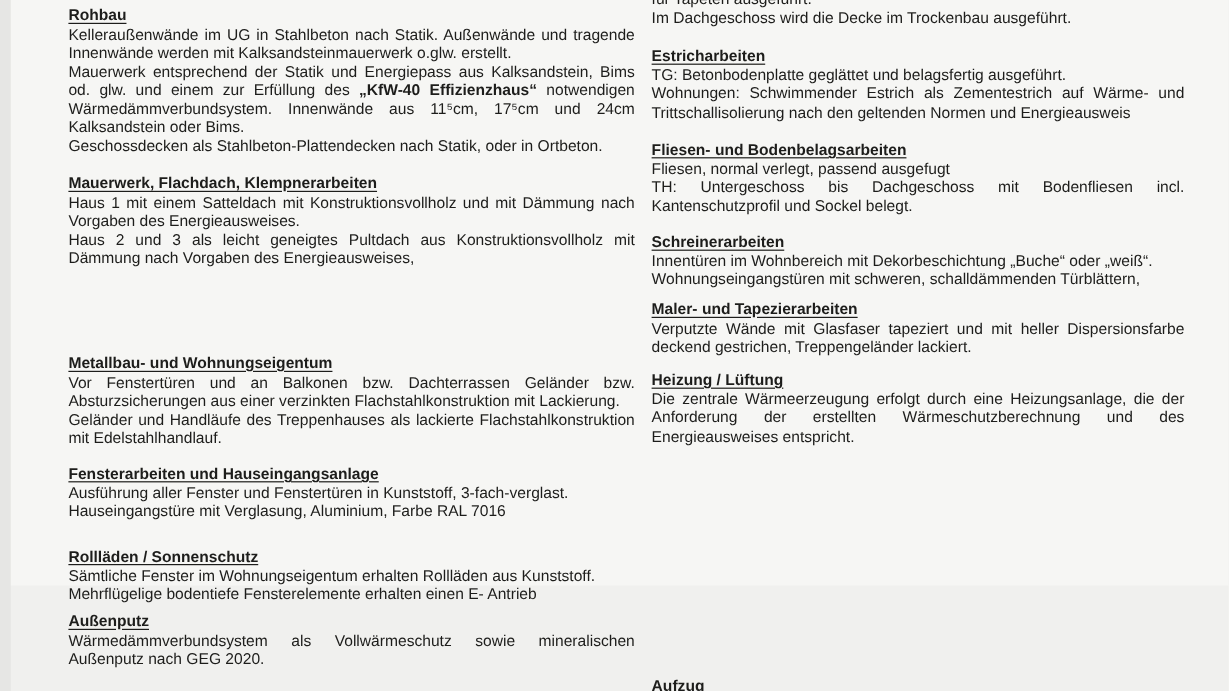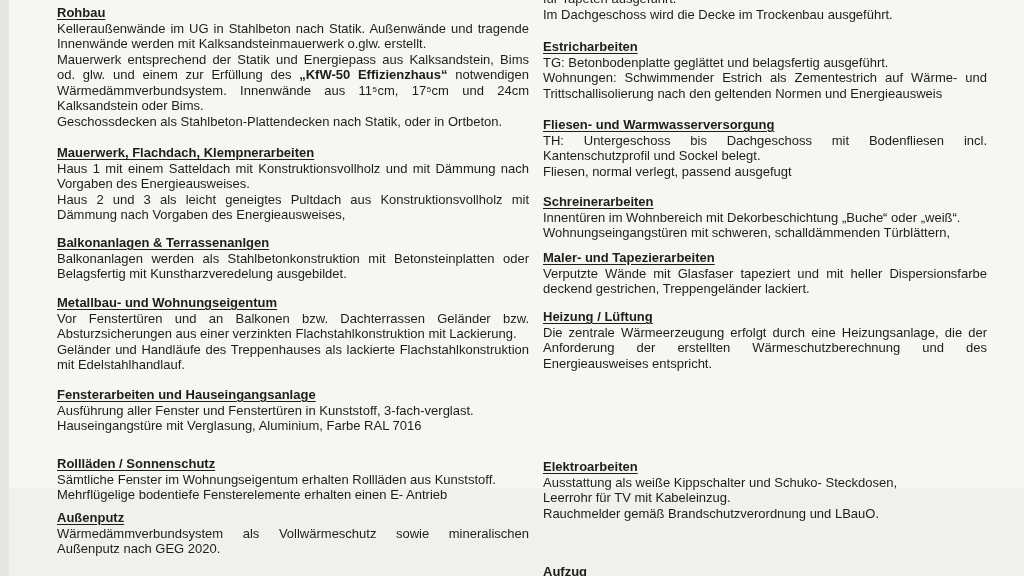--- a/index.html
+++ b/index.html
@@ -55,34 +55,30 @@
 <body>
 
 <div class="page">
   <div class="edge-strip"></div>
 
   <div class="col col-left">
 
     <div class="sec" style="top:5px">
       <div class="head">Rohbau</div>
       <p class="para">Kelleraußenwände im UG in Stahlbeton nach Statik. Außenwände und tragende Innenwände werden mit Kalksandsteinmauerwerk o.glw. erstellt.</p>
-      <p class="para"><span>Mauerwerk entsprechend der Statik und Energiepass aus Kalksandstein, Bims od. glw. und einem zur Erfüllung des </span><span class="b">„KfW-50 Effizienzhaus“</span><span> notwendigen Wärmedämmverbundsystem. Innenwände aus 11⁵cm, 17⁵cm und 24cm Kalksandstein oder Bims.</span></p>
+      <p class="para"><span>Mauerwerk entsprechend der Statik und Energiepass aus Kalksandstein, Bims od. glw. und einem zur Erfüllung des </span><span class="b">„KfW-40 Effizienzhaus“</span><span> notwendigen Wärmedämmverbundsystem. Innenwände aus 11⁵cm, 17⁵cm und 24cm Kalksandstein oder Bims.</span></p>
       <p class="para">Geschossdecken als Stahlbeton-Plattendecken nach Statik, oder in Ortbeton.</p>
     </div>
 
     <div class="sec" style="top:145px">
       <div class="head">Mauerwerk, Flachdach, Klempnerarbeiten</div>
       <p class="para">Haus 1 mit einem Satteldach mit Konstruktionsvollholz und mit Dämmung nach Vorgaben des Energieausweises.</p>
       <p class="para">Haus 2 und 3 als leicht geneigtes Pultdach aus Konstruktionsvollholz mit Dämmung nach Vorgaben des Energieausweises,</p>
     </div>
 
-    <div class="sec" style="top:235px">
-      <div class="head">Balkonanlagen &amp; Terrassenanlgen</div>
-      <p class="para">Balkonanlagen werden als Stahlbetonkonstruktion mit Betonsteinplatten oder Belagsfertig mit Kunstharzveredelung ausgebildet.</p>
-    </div>
 
     <div class="sec" style="top:295px">
       <div class="head">Metallbau- und Wohnungseigentum</div>
       <p class="para">Vor Fenstertüren und an Balkonen bzw. Dachterrassen Geländer bzw. Absturzsicherungen aus einer verzinkten Flachstahlkonstruktion mit Lackierung.</p>
       <p class="para">Geländer und Handläufe des Treppenhauses als lackierte Flachstahlkonstruktion mit Edelstahlhandlauf.</p>
     </div>
 
     <div class="sec" style="top:387px">
       <div class="head">Fensterarbeiten und Hauseingangsanlage</div>
       <p class="para">Ausführung aller Fenster und Fenstertüren in Kunststoff, 3-fach-verglast.</p>
@@ -109,48 +105,42 @@
       <p class="para">Im Dachgeschoss wird die Decke im Trockenbau ausgeführt.</p>
     </div>
 
     <div class="sec" style="top:39px">
       <div class="head">Estricharbeiten</div>
       <p class="para">TG: Betonbodenplatte geglättet und belagsfertig ausgeführt.</p>
       <p class="para">Wohnungen: Schwimmender Estrich als Zementestrich auf Wärme- und Trittschallisolierung nach den geltenden Normen und Energieausweis</p>
     </div>
 
     <div class="sec" style="top:117px">
-      <div class="head">Fliesen- und Warmwasserversorgung</div>
+      <div class="head">Fliesen- und Bodenbelagsarbeiten</div>
+      <p class="para">Fliesen, normal verlegt, passend ausgefugt</p>
       <p class="para">TH: Untergeschoss bis Dachgeschoss mit Bodenfliesen incl. Kantenschutzprofil und Sockel belegt.</p>
-      <p class="para">Fliesen, normal verlegt, passend ausgefugt</p>
     </div>
 
     <div class="sec" style="top:194px">
       <div class="head">Schreinerarbeiten</div>
       <p class="para">Innentüren im Wohnbereich mit Dekorbeschichtung „Buche“ oder „weiß“.</p>
       <p class="para">Wohnungseingangstüren mit schweren, schalldämmenden Türblättern,</p>
     </div>
 
     <div class="sec" style="top:309px">
       <div class="head">Heizung / Lüftung</div>
       <p class="para">Die zentrale Wärmeerzeugung erfolgt durch eine Heizungsanlage, die der Anforderung der erstellten Wärmeschutzberechnung und des Energieausweises entspricht.</p>
     </div>
 
     <div class="sec" style="top:250px">
       <div class="head">Maler- und Tapezierarbeiten</div>
       <p class="para">Verputzte Wände mit Glasfaser tapeziert und mit heller Dispersionsfarbe deckend gestrichen, Treppengeländer lackiert.</p>
     </div>
 
 
-    <div class="sec" style="top:459px">
-      <div class="head">Elektroarbeiten</div>
-      <p class="para">Ausstattung als weiße Kippschalter und Schuko- Steckdosen,</p>
-      <p class="para">Leerrohr für TV mit Kabeleinzug.</p>
-      <p class="para">Rauchmelder gemäß Brandschutzverordnung und LBauO.</p>
-    </div>
 
     <div class="sec" style="top:564px">
       <div class="head">Aufzug</div>
       <p class="para">Personen-Aufzug vom Kellergeschoss bis zum Penthouse gemäß EN 81.</p>
     </div>
 
   </div>
 </div>
 
 </body></html>

